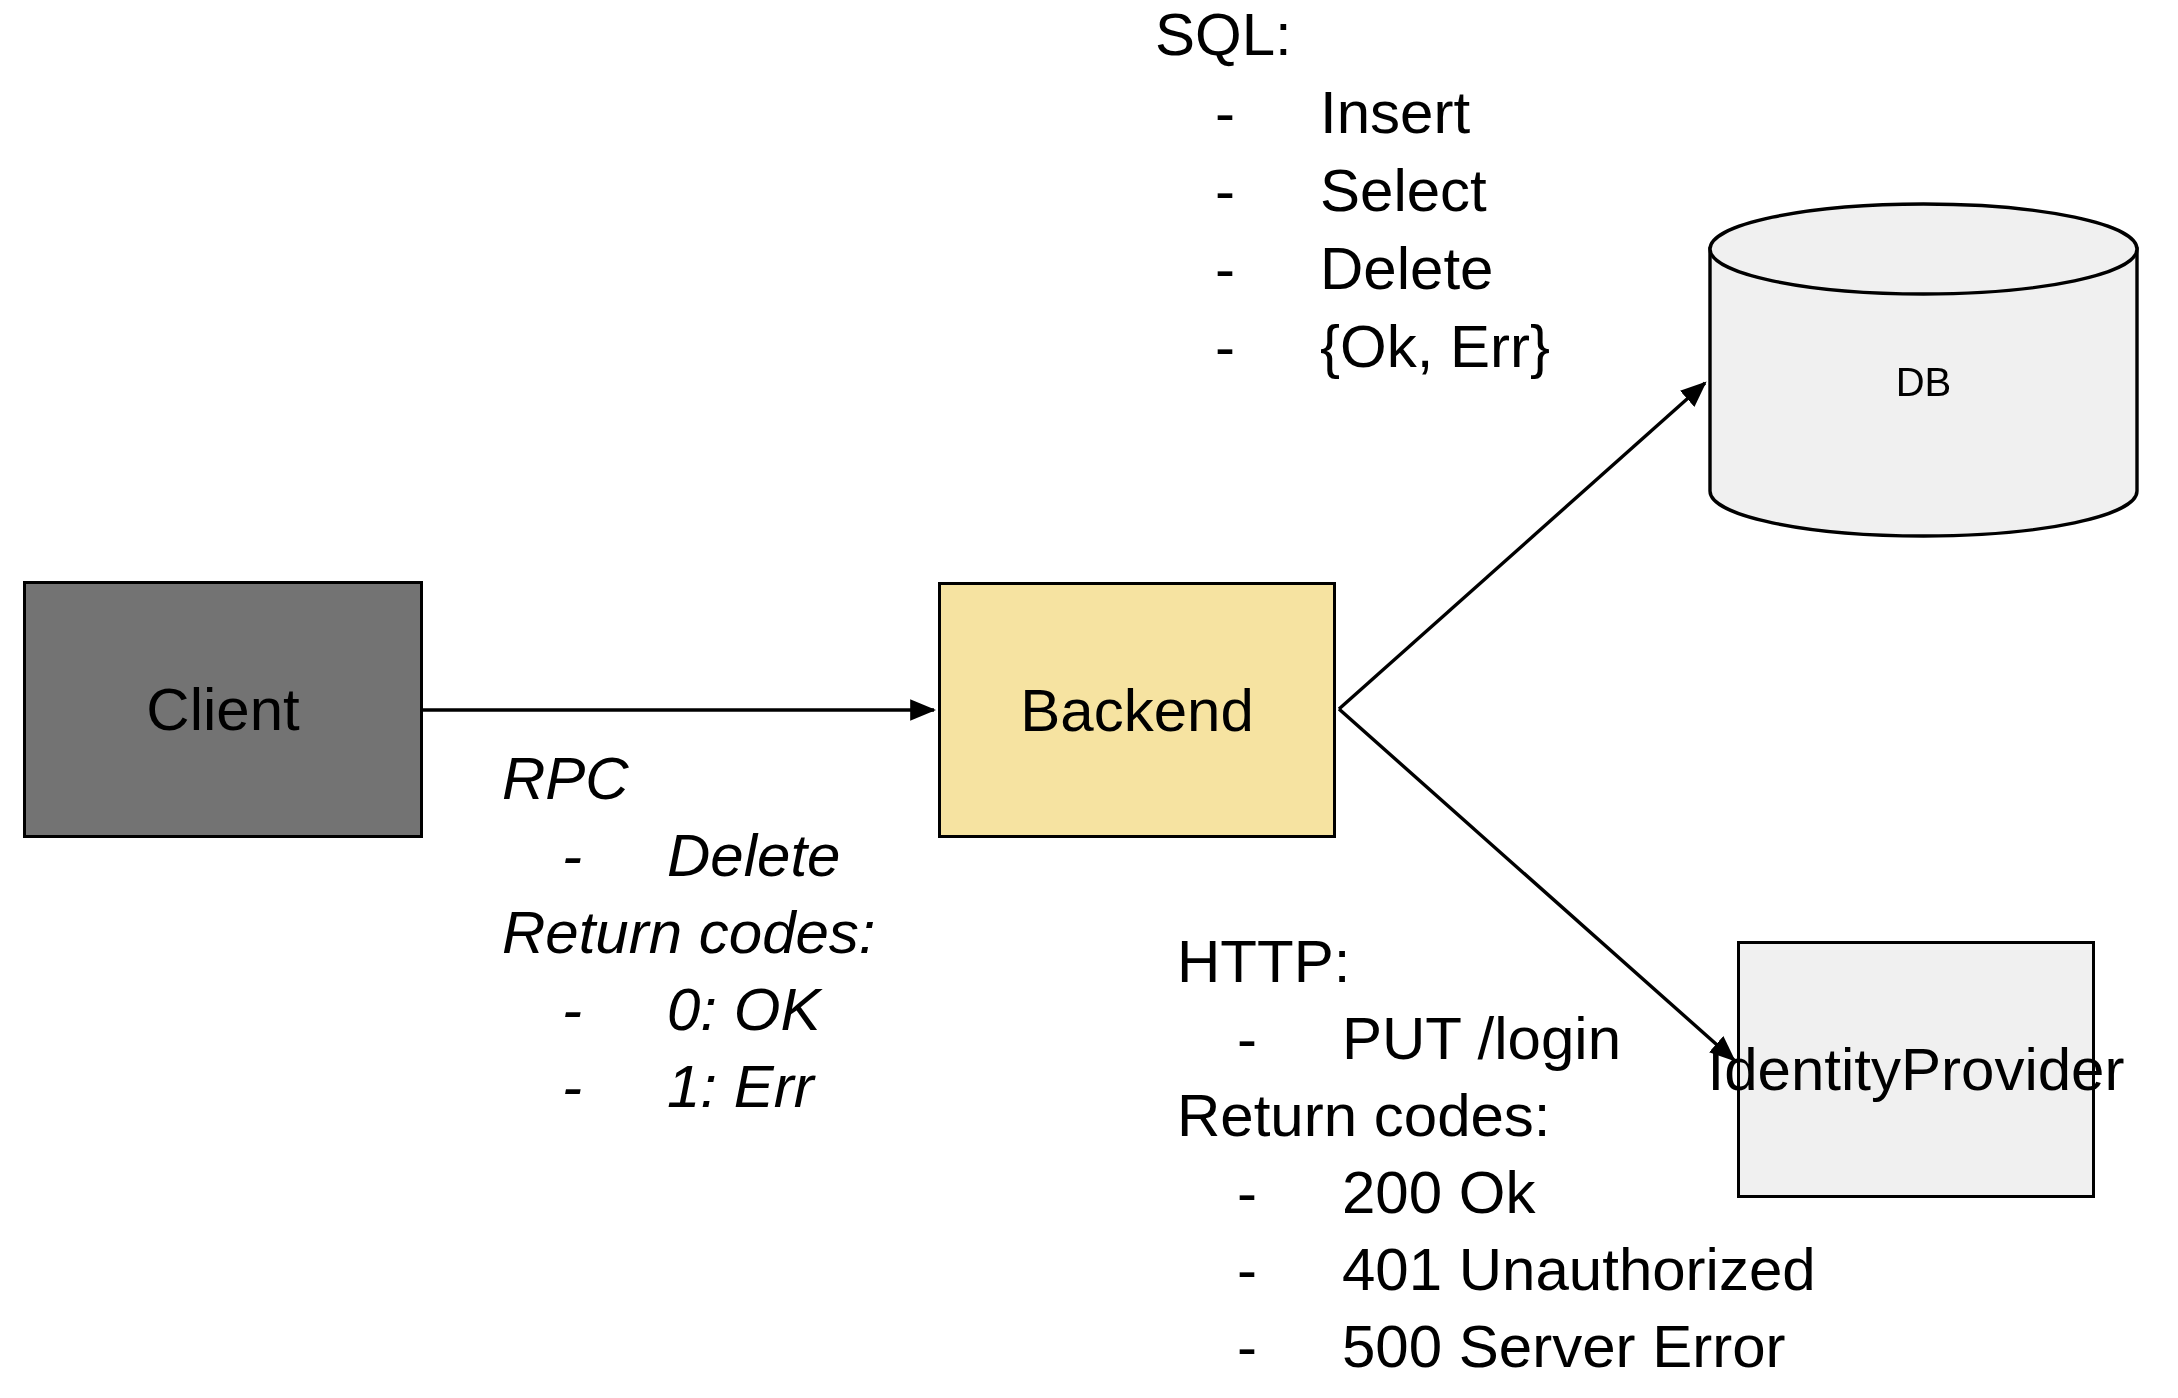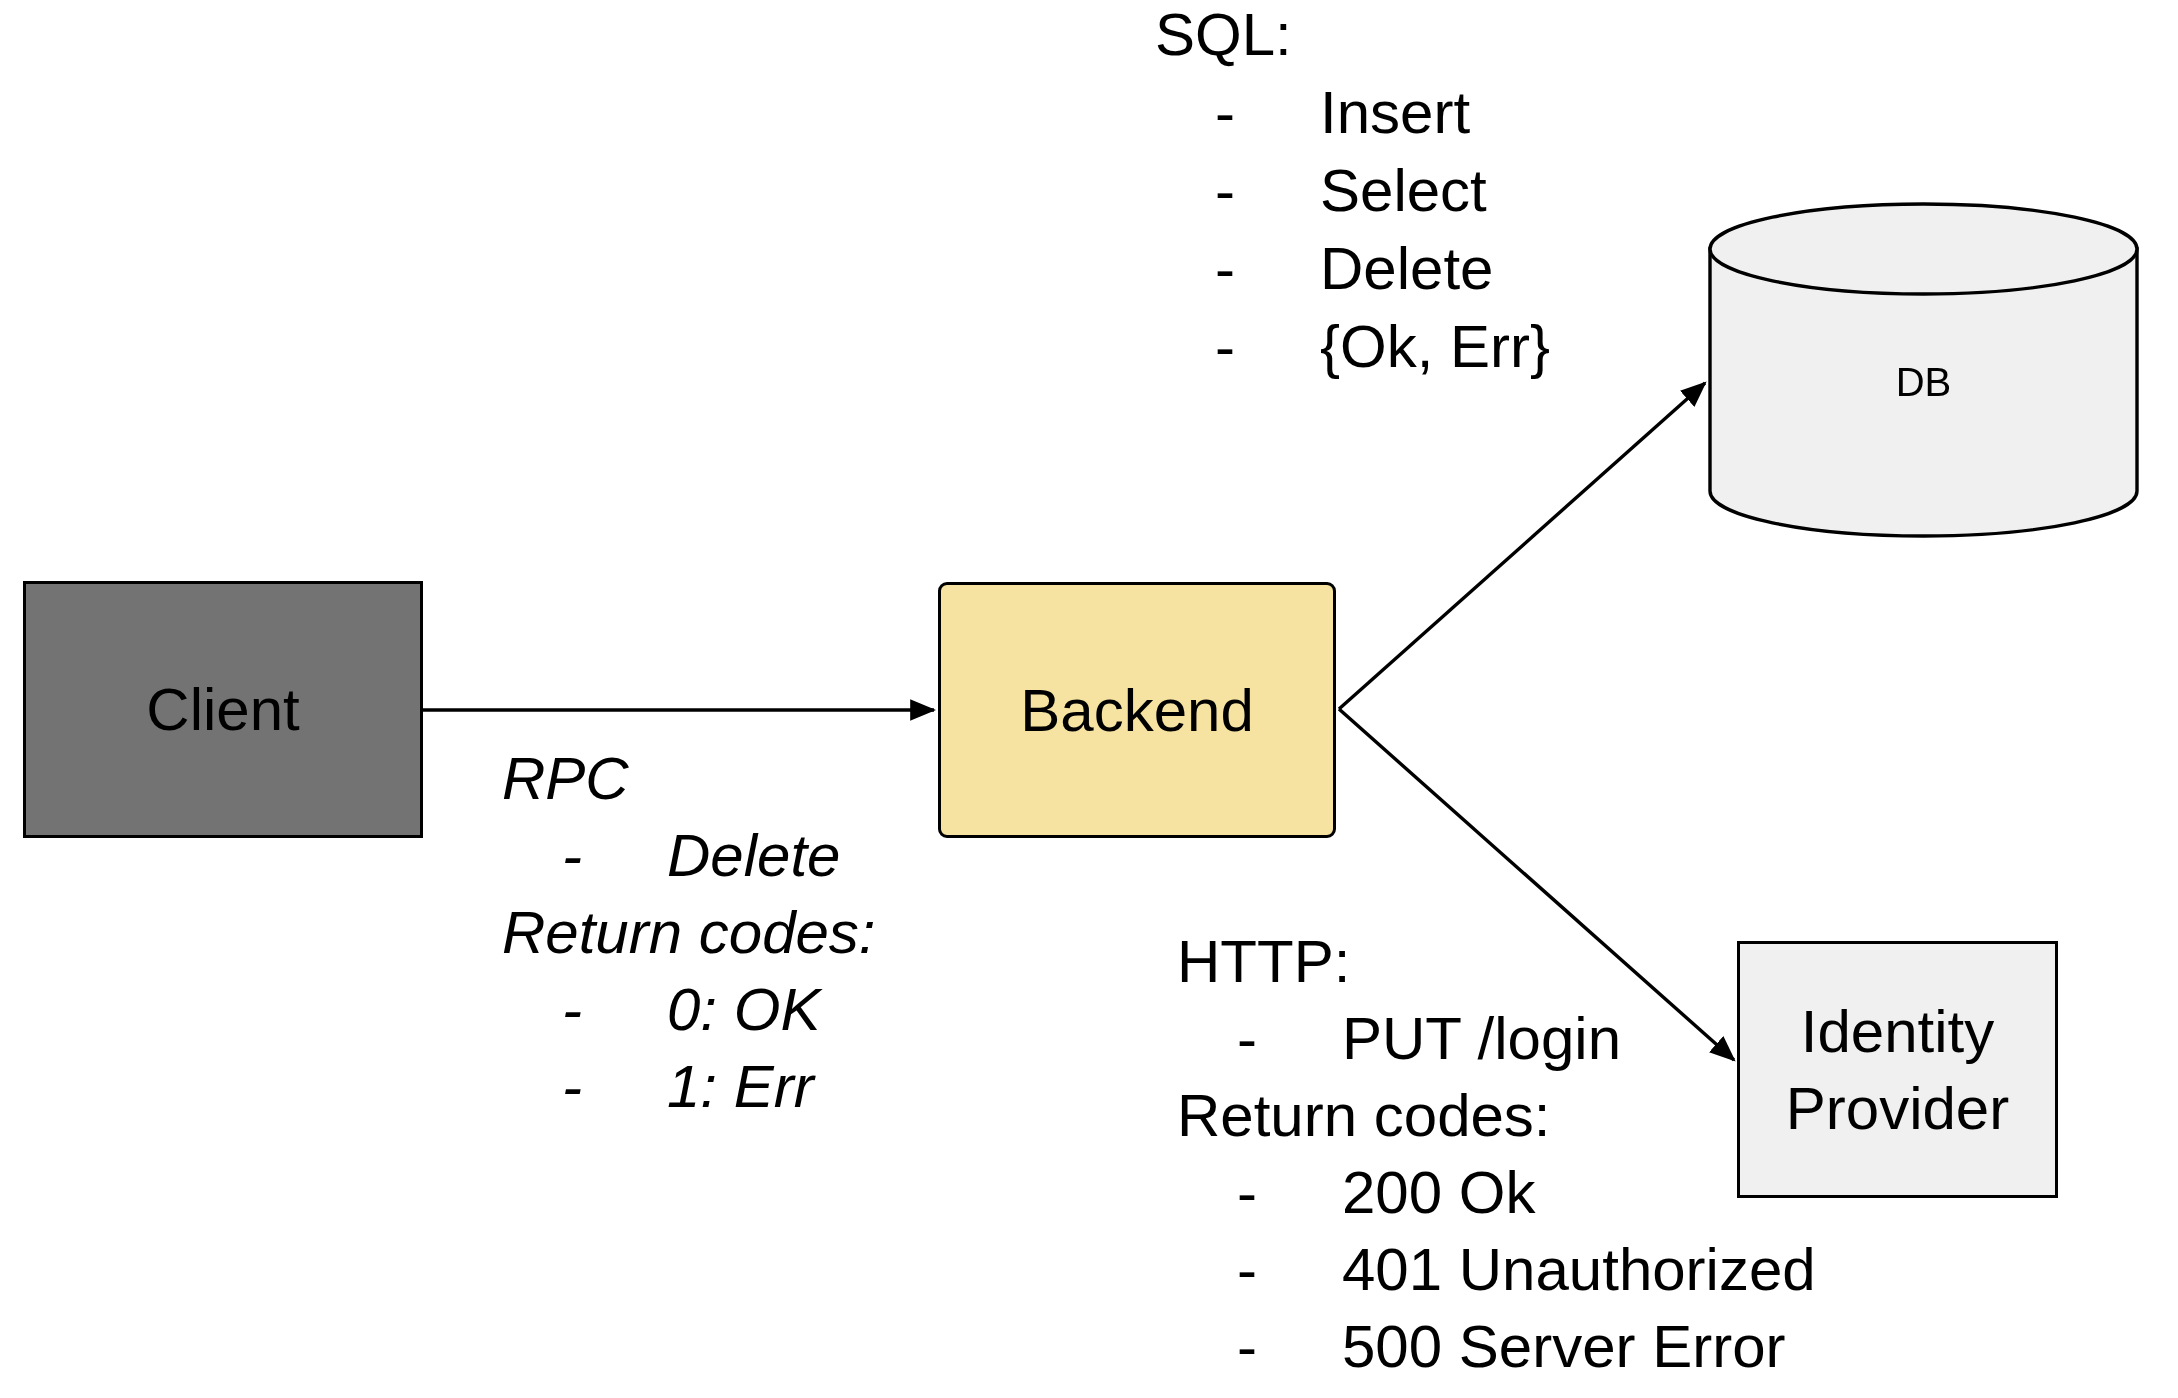--- a/index.html
+++ b/index.html
@@ -20,21 +20,21 @@
     border: 3px solid #000000;
     display: flex;
     align-items: center;
     justify-content: center;
     text-align: center;
     font-size: 60px;
     line-height: 77px;
   }
   #node-client  { left: 23px;   top: 581px; width: 400px; height: 257px; }
   #node-backend { left: 938px;  top: 582px; width: 398px; height: 256px; }
-  #node-idp     { left: 1737px; top: 941px; width: 321px; height: 257px; flex-direction: column; }
+  #node-idp     { left: 1737px; top: 941px; width: 358px; height: 257px; flex-direction: row; }
 
   #db-shape { position: absolute; left: 1706px; top: 200px; width: 435px; height: 340px; }
   #db-label {
     position: absolute; left: 1706px; top: 344px; width: 435px; height: 77px;
     font-size: 40px; line-height: 77px; text-align: center;
   }
 
   .anno { position: absolute; font-size: 60px; line-height: 77px; white-space: nowrap; }
   .anno .line { height: 77px; }
   #anno-sql { left: 1155px; top: -4px; line-height: 78px; }
@@ -57,21 +57,21 @@
     </defs>
     <line x1="422" y1="710" x2="934" y2="710" stroke-width="3.4" marker-end="url(#arrow)" stroke="#000000"></line>
     <line x1="1339" y1="709" x2="1705" y2="383" stroke-width="3.4" marker-end="url(#arrow)" stroke="#000000"></line>
     <line x1="1339" y1="709" x2="1734" y2="1060" stroke-width="3.4" marker-end="url(#arrow)" stroke="#000000"></line>
   </svg>
 
   <div class="node" id="node-client" style="background-color: #737373;">
     <span>Client</span>
   </div>
 
-  <div class="node" id="node-backend" style="background-color: rgb(246, 227, 161); border-radius: 9px;">
+  <div class="node" id="node-backend" style="background-color: rgb(246, 227, 161);">
     <span>Backend</span>
   </div>
 
   <svg id="db-shape" class="layer" style="left:1706px;top:200px" width="435" height="340" viewBox="0 0 435 340">
     <path d="M4,49 L4,291 A213.5,45 0 0 0 431,291 L431,49 Z" stroke="#000000" stroke-width="3.4" fill="#F0F0F0"></path>
     <ellipse cx="217.5" cy="49" rx="213.5" ry="45" stroke="#000000" stroke-width="3.4" fill="#F0F0F0"></ellipse>
   </svg>
   <div id="db-label">DB</div>
 
   <div class="node" id="node-idp" style="background-color: rgb(240, 240, 240);">

